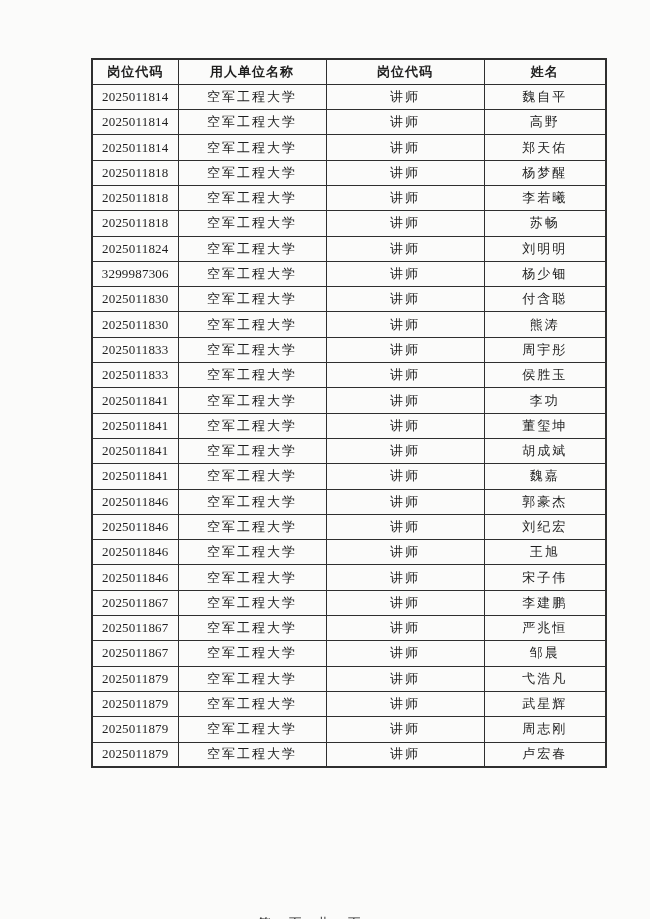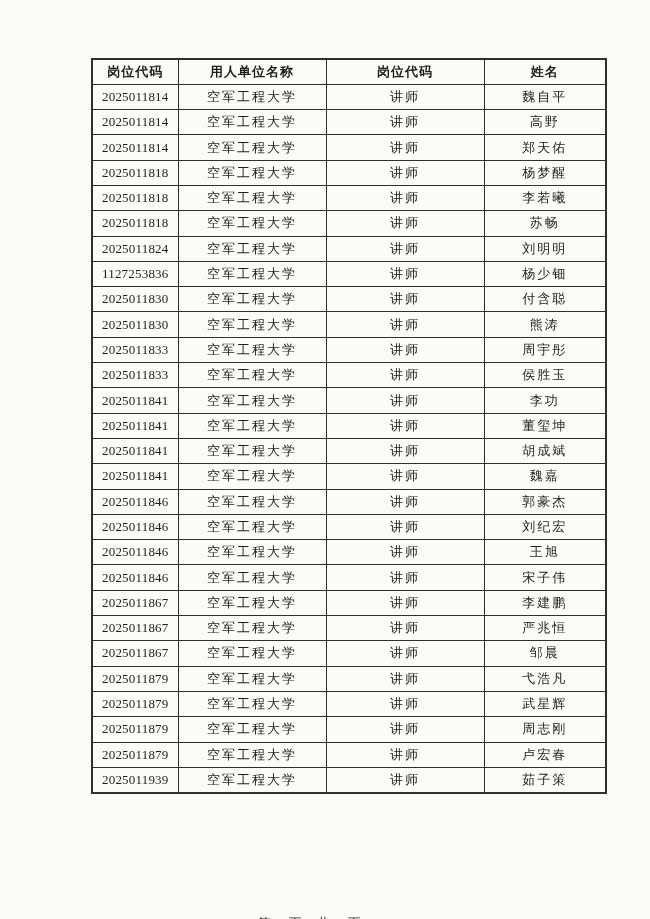--- a/index.html
+++ b/index.html
@@ -111,21 +111,21 @@
           <td class="job-title-cell">讲师</td>
           <td class="name-cell">苏畅</td>
         </tr>
         <tr>
           <td class="job-code-cell">2025011824</td>
           <td class="employer-cell">空军工程大学</td>
           <td class="job-title-cell">讲师</td>
           <td class="name-cell">刘明明</td>
         </tr>
         <tr>
-          <td class="job-code-cell">1127253836</td>
+          <td class="job-code-cell">3299987306</td>
           <td class="employer-cell">空军工程大学</td>
           <td class="job-title-cell">讲师</td>
           <td class="name-cell">杨少钿</td>
         </tr>
         <tr>
           <td class="job-code-cell">2025011830</td>
           <td class="employer-cell">空军工程大学</td>
           <td class="job-title-cell">讲师</td>
           <td class="name-cell">付含聪</td>
         </tr>
@@ -229,25 +229,19 @@
           <td class="job-code-cell">2025011879</td>
           <td class="employer-cell">空军工程大学</td>
           <td class="job-title-cell">讲师</td>
           <td class="name-cell">周志刚</td>
         </tr>
         <tr>
           <td class="job-code-cell">2025011879</td>
           <td class="employer-cell">空军工程大学</td>
           <td class="job-title-cell">讲师</td>
           <td class="name-cell">卢宏春</td>
-        </tr>
-        <tr>
-          <td class="job-code-cell">2025011939</td>
-          <td class="employer-cell">空军工程大学</td>
-          <td class="job-title-cell">讲师</td>
-          <td class="name-cell">茹子策</td>
         </tr>
       </tbody>
   </table>
 
   <div class="page-footer">第 2 页，共 6 页</div>
 
 </div>
 
 </body></html>

